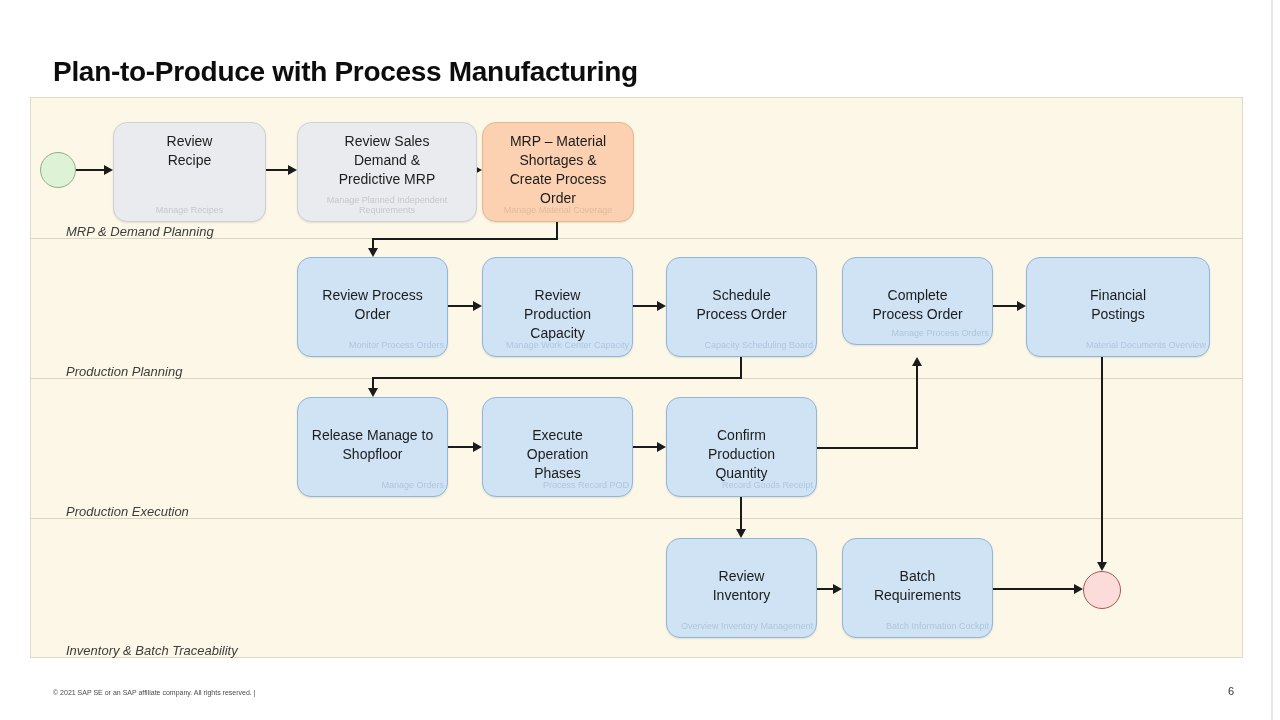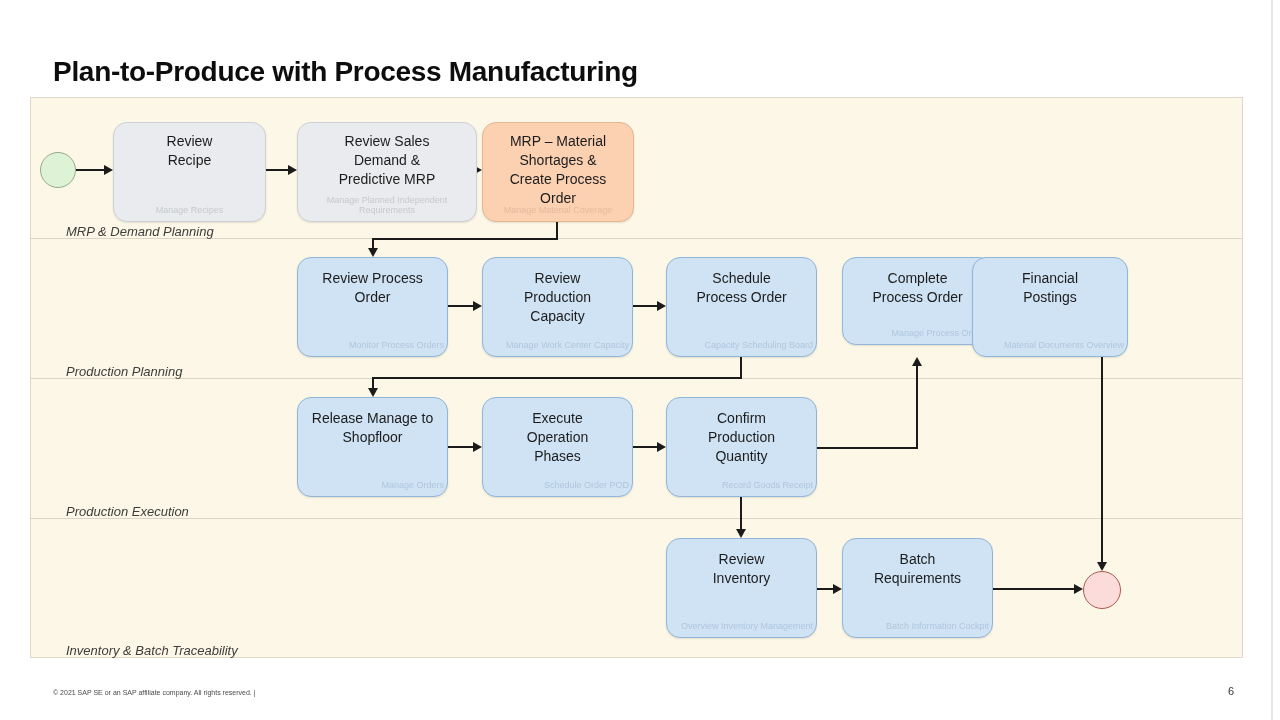--- a/index.html
+++ b/index.html
@@ -24,21 +24,21 @@
   .ah.r { border-top:5px solid transparent; border-bottom:5px solid transparent; border-left:9px solid #1b1b1b; }
   .ah.d { border-left:5px solid transparent; border-right:5px solid transparent; border-top:9px solid #1b1b1b; }
   .ah.u { border-left:5px solid transparent; border-right:5px solid transparent; border-bottom:9px solid #1b1b1b; }
 
   
   .node { position:absolute; border-radius:14px; z-index:4; text-align:center;
           box-shadow:0 1px 2px rgba(0,0,0,0.10); }
   .node.grey   { background:#e9ebee; border:1px solid #cdd1d6; }
   .node.blue   { background:#cfe3f5; border:1px solid #90b7da; }
   .node.orange { background:#fbd1b2; border:1px solid #e4b78f; }
-  .node-title { white-space:pre-line; font-size:14px; line-height:19px; color:#1c1c1c; padding-top:11px; }
+  .node-title { white-space:pre-line; font-size:14px; line-height:19px; color:#1c1c1c; padding-top:28px; }
   .node.top-row .node-title { padding-top:9px; }
   .node-sub { position:absolute; left:3px; right:3px; bottom:6px; font-size:9px; line-height:10px; }
   .node.grey   .node-sub { color:#c6c9cd; }
   .node.blue   .node-sub { color:#afc6dc;text-align:right; }
   .node.orange .node-sub { color:#e2ba9e; }
 
   .event { position:absolute; border-radius:50%; z-index:4; }
   .event.start { left:40px; top:152px; width:36px; height:36px; background:#def2d6; border:1.5px solid #97a98c; }
   .event.end   { left:1083px; top:571px; width:38px; height:38px; background:#fbdcda; border:1.5px solid #a85a50; }
 
@@ -101,36 +101,36 @@
   <div class="node blue" style="left:666px;top:257px;width:151px;height:100px">
     <div class="node-title">Schedule
 Process Order</div>
     <div class="node-sub">Capacity Scheduling Board</div>
   </div>
   <div class="node blue" style="left:842px;top:257px;width:151px;height:88px">
     <div class="node-title">Complete
 Process Order</div>
     <div class="node-sub">Manage Process Orders</div>
   </div>
-  <div class="node blue" style="left:972px;top:257px;width:156px;height:100px">
+  <div class="node blue" style="left:1026px;top:257px;width:184px;height:100px">
     <div class="node-title">Financial
 Postings</div>
     <div class="node-sub">Material Documents Overview</div>
   </div>
 
   <div class="node blue" style="left:297px;top:397px;width:151px;height:100px">
     <div class="node-title">Release Manage to
 Shopfloor</div>
     <div class="node-sub">Manage Orders</div>
   </div>
   <div class="node blue" style="left:482px;top:397px;width:151px;height:100px">
     <div class="node-title">Execute
 Operation
 Phases</div>
-    <div class="node-sub">Schedule Order POD</div>
+    <div class="node-sub">Process Record POD</div>
   </div>
   <div class="node blue" style="left:666px;top:397px;width:151px;height:100px">
     <div class="node-title">Confirm
 Production
 Quantity</div>
     <div class="node-sub">Record Goods Receipt</div>
   </div>
 
   <div class="node blue" style="left:666px;top:538px;width:151px;height:100px">
     <div class="node-title">Review

